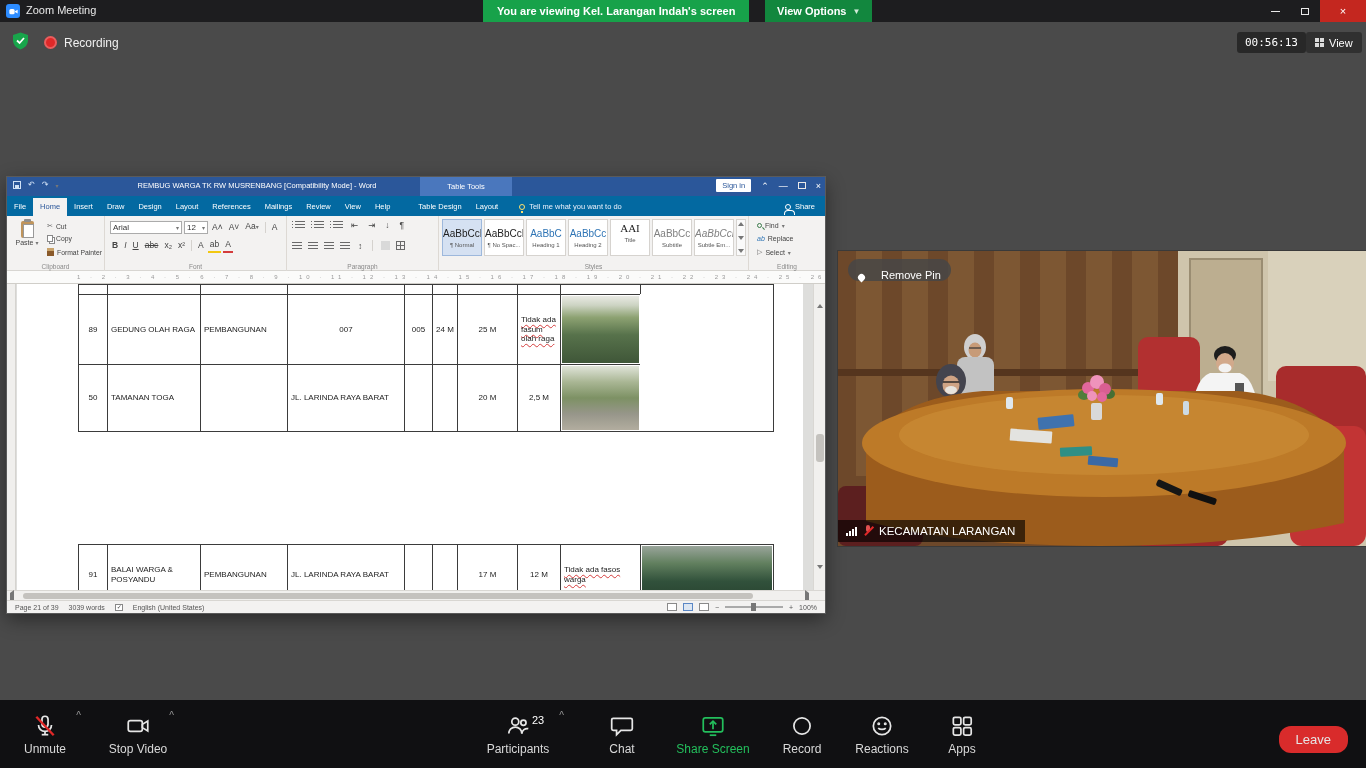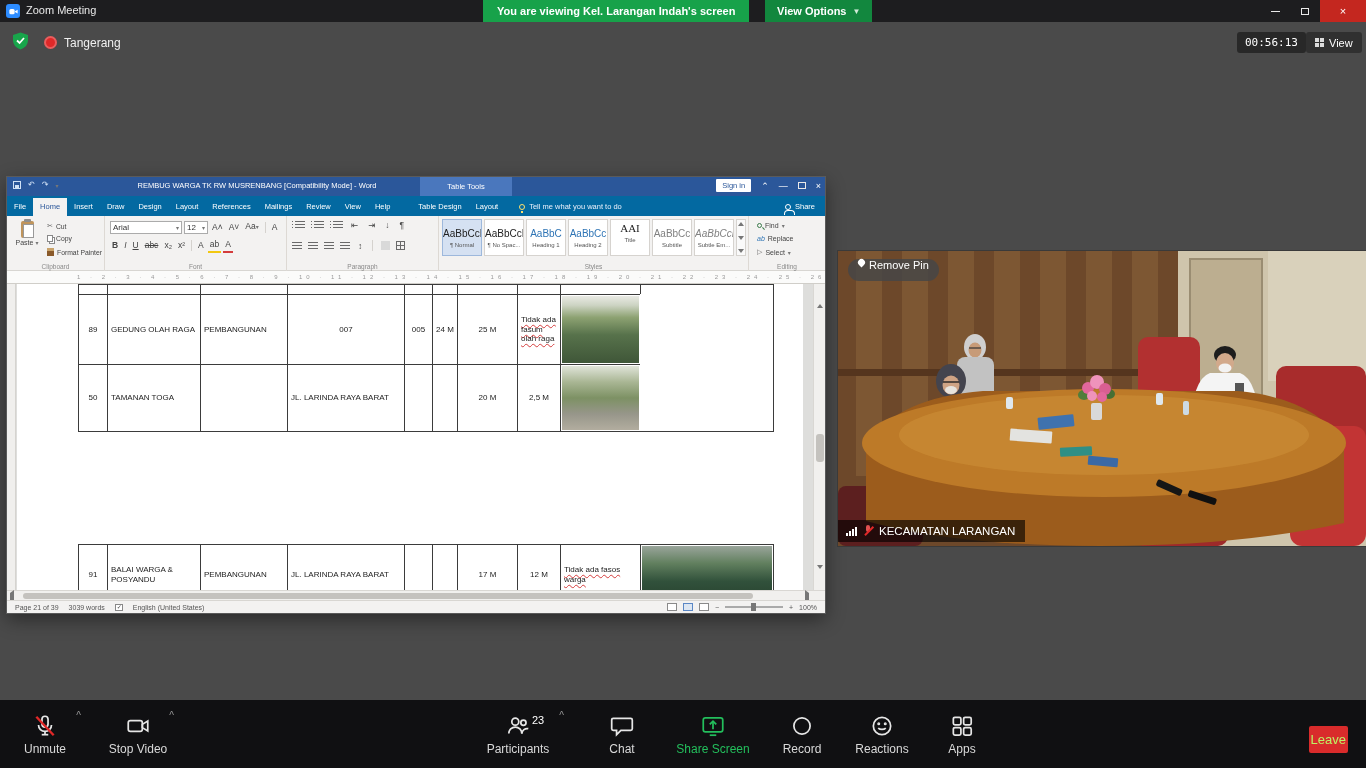--- a/index.html
+++ b/index.html
@@ -134,38 +134,38 @@
   .ic-proof::after{content:"✓";position:absolute;left:1px;top:-2px;font-size:6px;color:#444}
   .wstatus .rgt{margin-left:auto;display:flex;align-items:center;gap:6px;padding-right:8px}
   .vm{display:inline-block;width:10px;height:8px;border:1px solid #8a8a8a;background:#fff}
   .vm.f{background:#dce6f2;border-color:#5a87c5}
   .ztrack{display:inline-block;width:58px;height:2px;background:#aaa;position:relative}
   .zthumb{position:absolute;left:26px;top:-3px;width:5px;height:8px;background:#777}
 
   
   .feed{position:absolute;left:838px;top:251px;width:528px;height:295px;background:#222;box-shadow:0 0 0 1px #3a3a3a}
   .feed svg{display:block;width:100%;height:100%}
-  .removepin{position:absolute;left:10px;top:8px;height:22px;padding:0 10px;background:rgba(70,70,70,.85);border-radius:11px;color:#fff;font-size:11px;display:flex;align-items:flex-start;gap:4px}
+  .removepin{position:absolute;left:10px;top:8px;height:22px;padding:0 10px;background:rgba(70,70,70,.85);border-radius:11px;color:#fff;font-size:11px;display:flex;align-items:flex-end;gap:16px}
   .pin{display:inline-block;width:7px;height:7px;background:#fff;border-radius:50% 50% 50% 0;transform:rotate(-45deg)}
   .nametag{position:absolute;left:0;bottom:4px;height:22px;padding:0 10px 0 8px;background:rgba(0,0,0,.62);color:#fff;font-size:11.5px;display:flex;align-items:center;gap:6px}
   .sigbars{display:inline-flex;align-items:flex-end;gap:1px;height:10px}
   .sigbars i{display:block;width:2px;background:#fff}
   .micoff{position:relative;display:inline-block;width:10px;height:12px}
   .micoff::before{content:"";position:absolute;left:3px;top:0;width:4px;height:7px;background:#e05050;border-radius:2px}
   .micoff::after{content:"";position:absolute;left:0;top:5px;width:12px;height:1.5px;background:#e02828;transform:rotate(-45deg)}
 
   
   .btoolbar{position:absolute;left:0;top:700px;width:1366px;height:68px;background:#101012}
   .titem{position:absolute;top:12px;width:84px;text-align:center;color:#d9d9d9;font-size:12px}
   .titem .icw{position:relative;height:28px;display:flex;align-items:center;justify-content:center}
   .titem .lbl{margin-top:2px;white-space:nowrap}
   .chv{position:absolute;font-size:10px;color:#9a9a9a}
   .green,.green .lbl{color:#23bf5c}
   .pcount{position:absolute;left:56px;top:2px;font-size:11px;color:#fff}
-  .leavebtn{position:absolute;right:18px;top:26px;background:#d92b2b;color:#bef264;font-size:13px;padding:6px 2px;border-radius:2px;border:none}
+  .leavebtn{position:absolute;right:18px;top:26px;background:#d92b2b;color:#e5e5e5;font-size:13px;padding:6px 17px;border-radius:12px;border:none}
 </style>
 </head>
 <body>
 
 <div class="screen">
 
   <div class="ztitle">
     <span class="zlogo">
       <svg viewBox="0 0 12 12">
           <rect x="0.5" y="2.5" width="7" height="7" rx="2" fill="#fff"></rect>
@@ -190,21 +190,21 @@
   </div>
 
   <div class="infobar">
     <span class="shield">
       <svg viewBox="0 0 17 18">
           <path d="M8.5 0.5 L16 3 V8.5 Q16 14.5 8.5 17.5 Q1 14.5 1 8.5 V3 Z" fill="#18a54b"></path>
           <polyline points="5,8.5 7.6,11 12,6" fill="none" stroke="#fff" stroke-width="1.8"></polyline>
         </svg>
     </span>
     <span class="recdot"></span>
-    <span class="reclbl">Tangerang</span>
+    <span class="reclbl">Recording</span>
     <div class="timerbox">00:56:13</div>
     <div class="viewbtn">
       <span class="gridic"></span>
       <span>View</span>
     </div>
   </div>
 
   <div class="word">
 
     <div class="wtbar">

